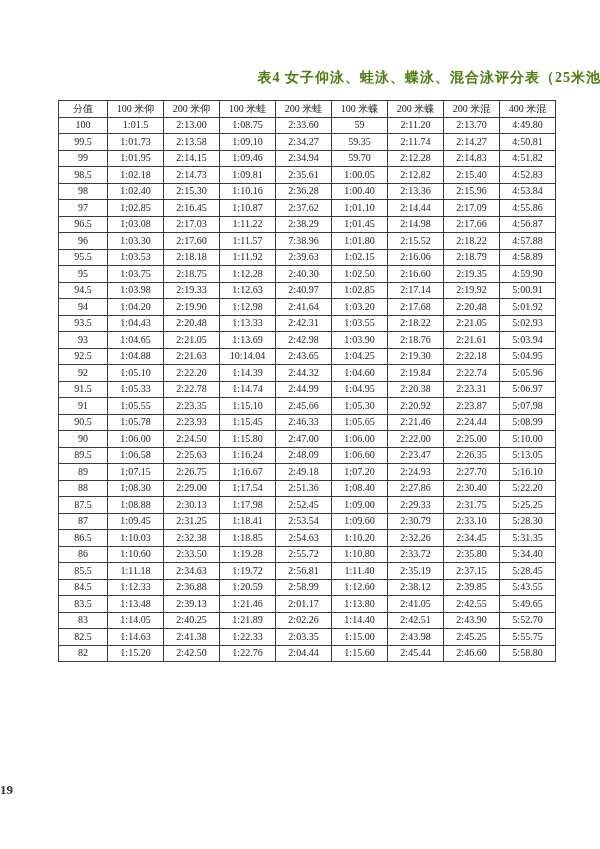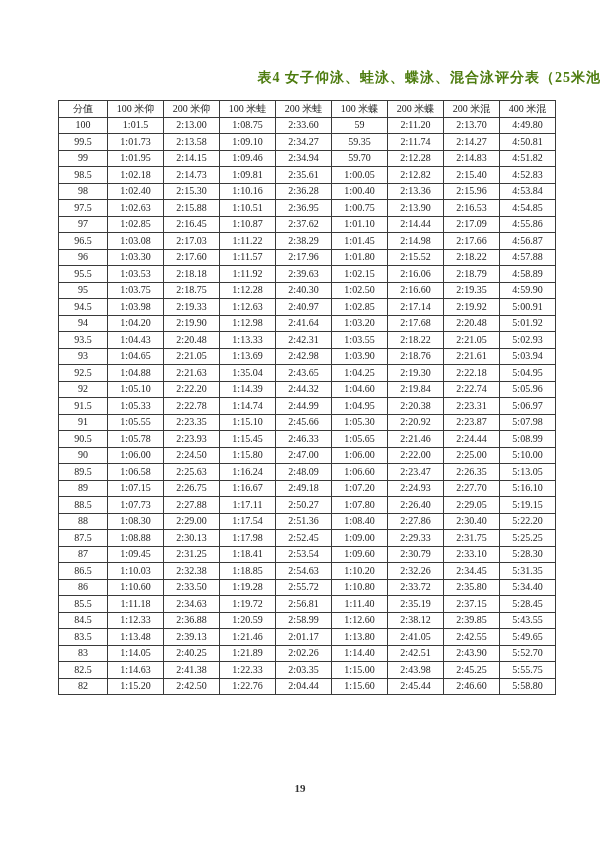--- a/index.html
+++ b/index.html
@@ -49,22 +49,22 @@
     overflow: hidden;
     color: #222;
   }
   table.score-table col.c-score { width: 49px; }
   table.score-table col.c-event { width: 56px; }
   .page-number {
     position: absolute;
     top: 782px;
     left: 0;
     width: 100%;
-    text-align: center;
-    font-size: 11px;
+    text-align: left;
+    font-size: 13px;
     font-weight: bold;
     color: #333;
     font-family: "Liberation Serif", "DejaVu Serif", serif;
   }
 </style>
 </head>
 <body>
 
 <div class="doc-title">表4 女子仰泳、蛙泳、蝶泳、混合泳评分表（25米池）</div>
 
@@ -143,31 +143,20 @@
         <td>1:02.40</td>
         <td>2:15.30</td>
         <td>1:10.16</td>
         <td>2:36.28</td>
         <td>1:00.40</td>
         <td>2:13.36</td>
         <td>2:15.96</td>
         <td>4:53.84</td>
       </tr>
       <tr>
-        <td>97.5</td>
-        <td>1:02.63</td>
-        <td>2:15.88</td>
-        <td>1:10.51</td>
-        <td>2:36.95</td>
-        <td>1:00.75</td>
-        <td>2:13.90</td>
-        <td>2:16.53</td>
-        <td>4:54.85</td>
-      </tr>
-      <tr>
         <td>97</td>
         <td>1:02.85</td>
         <td>2:16.45</td>
         <td>1:10.87</td>
         <td>2:37.62</td>
         <td>1:01.10</td>
         <td>2:14.44</td>
         <td>2:17.09</td>
         <td>4:55.86</td>
       </tr>
@@ -180,21 +169,21 @@
         <td>1:01.45</td>
         <td>2:14.98</td>
         <td>2:17.66</td>
         <td>4:56.87</td>
       </tr>
       <tr>
         <td>96</td>
         <td>1:03.30</td>
         <td>2:17.60</td>
         <td>1:11.57</td>
-        <td>2:17.96</td>
+        <td>7:38.96</td>
         <td>1:01.80</td>
         <td>2:15.52</td>
         <td>2:18.22</td>
         <td>4:57.88</td>
       </tr>
       <tr>
         <td>95.5</td>
         <td>1:03.53</td>
         <td>2:18.18</td>
         <td>1:11.92</td>
@@ -256,21 +245,21 @@
         <td>2:42.98</td>
         <td>1:03.90</td>
         <td>2:18.76</td>
         <td>2:21.61</td>
         <td>5:03.94</td>
       </tr>
       <tr>
         <td>92.5</td>
         <td>1:04.88</td>
         <td>2:21.63</td>
-        <td>1:35.04</td>
+        <td>10:14.04</td>
         <td>2:43.65</td>
         <td>1:04.25</td>
         <td>2:19.30</td>
         <td>2:22.18</td>
         <td>5:04.95</td>
       </tr>
       <tr>
         <td>92</td>
         <td>1:05.10</td>
         <td>2:22.20</td>
@@ -341,31 +330,20 @@
         <td>1:07.15</td>
         <td>2:26.75</td>
         <td>1:16.67</td>
         <td>2:49.18</td>
         <td>1:07.20</td>
         <td>2:24.93</td>
         <td>2:27.70</td>
         <td>5:16.10</td>
       </tr>
       <tr>
-        <td>88.5</td>
-        <td>1:07.73</td>
-        <td>2:27.88</td>
-        <td>1:17.11</td>
-        <td>2:50.27</td>
-        <td>1:07.80</td>
-        <td>2:26.40</td>
-        <td>2:29.05</td>
-        <td>5:19.15</td>
-      </tr>
-      <tr>
         <td>88</td>
         <td>1:08.30</td>
         <td>2:29.00</td>
         <td>1:17.54</td>
         <td>2:51.36</td>
         <td>1:08.40</td>
         <td>2:27.86</td>
         <td>2:30.40</td>
         <td>5:22.20</td>
       </tr>

